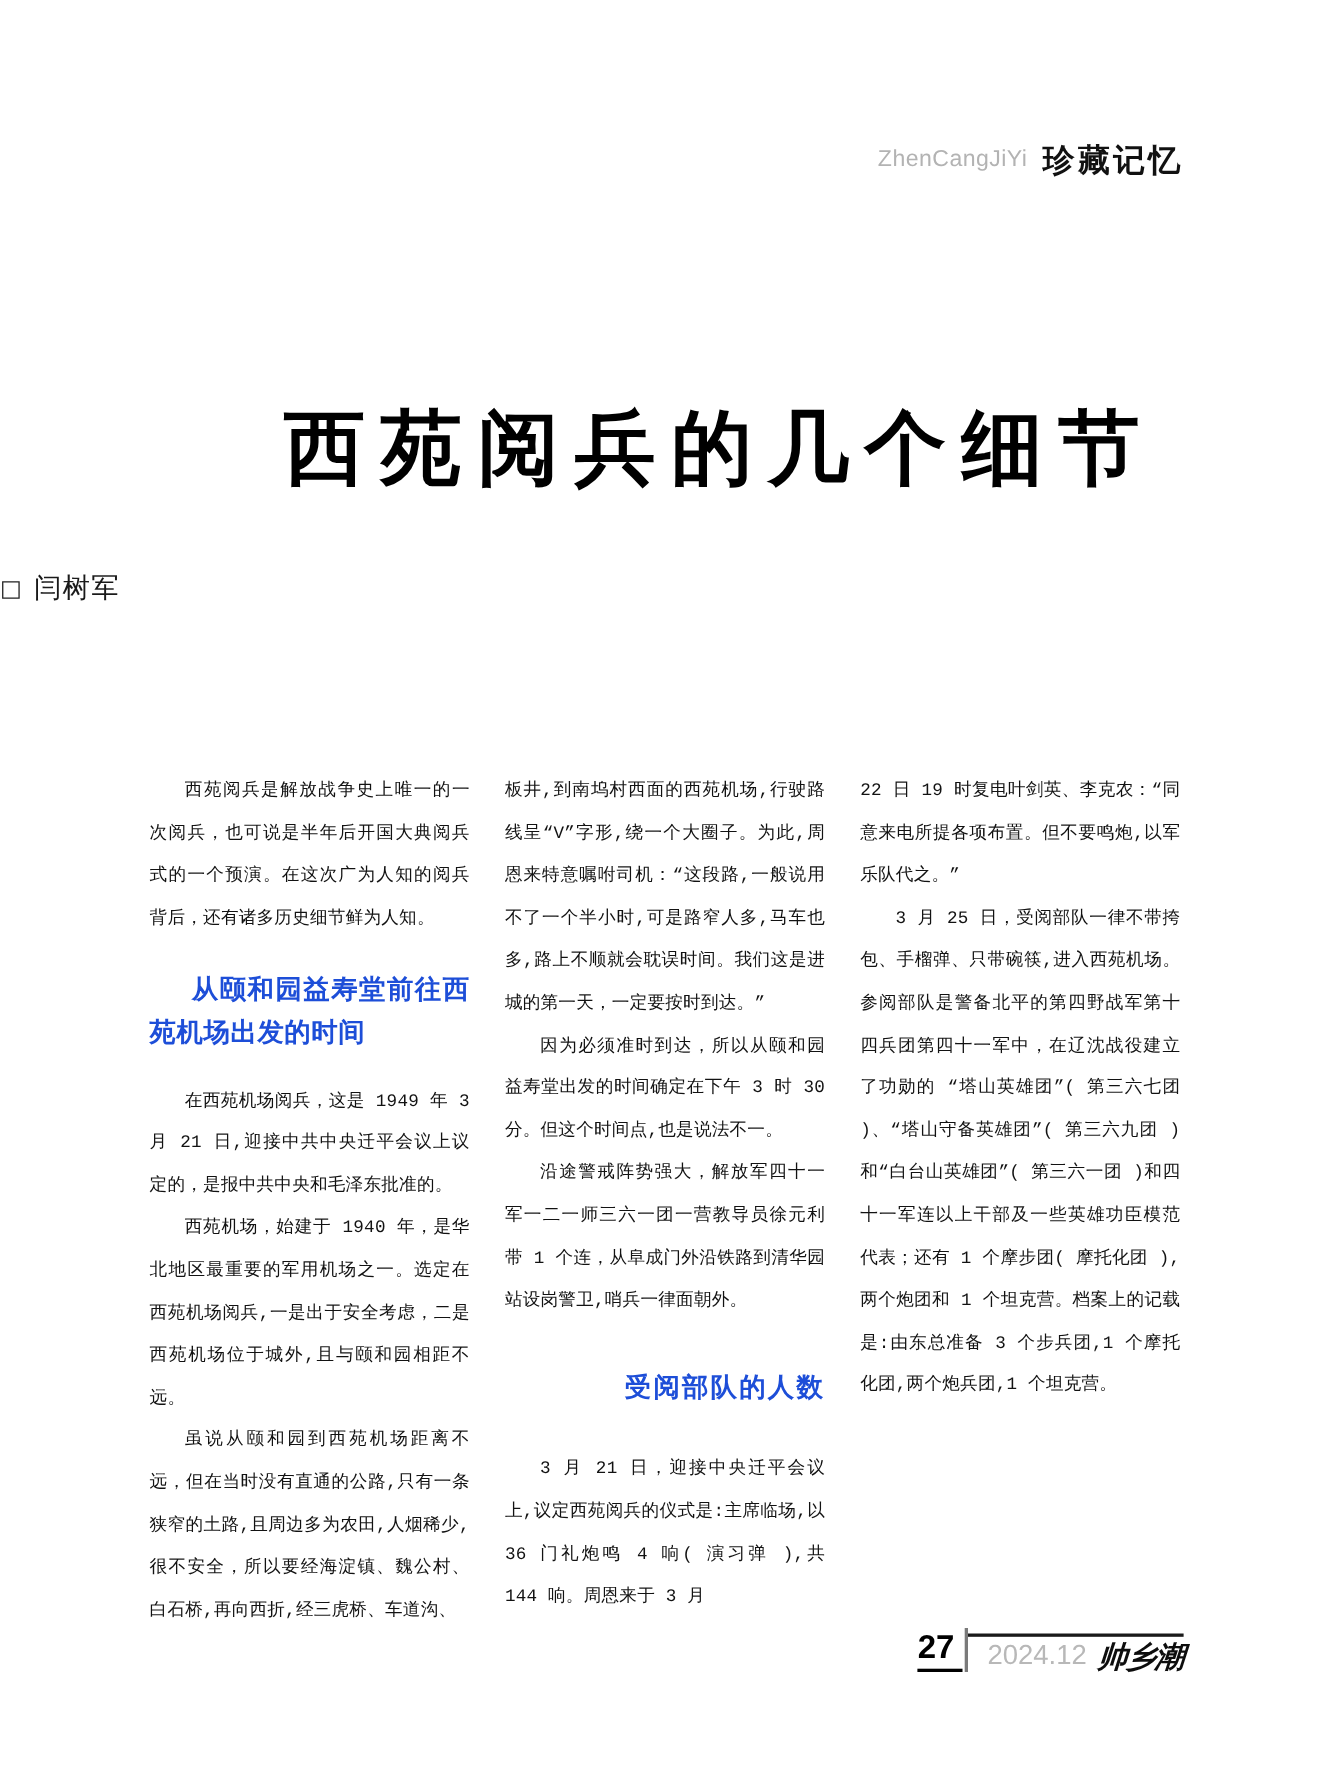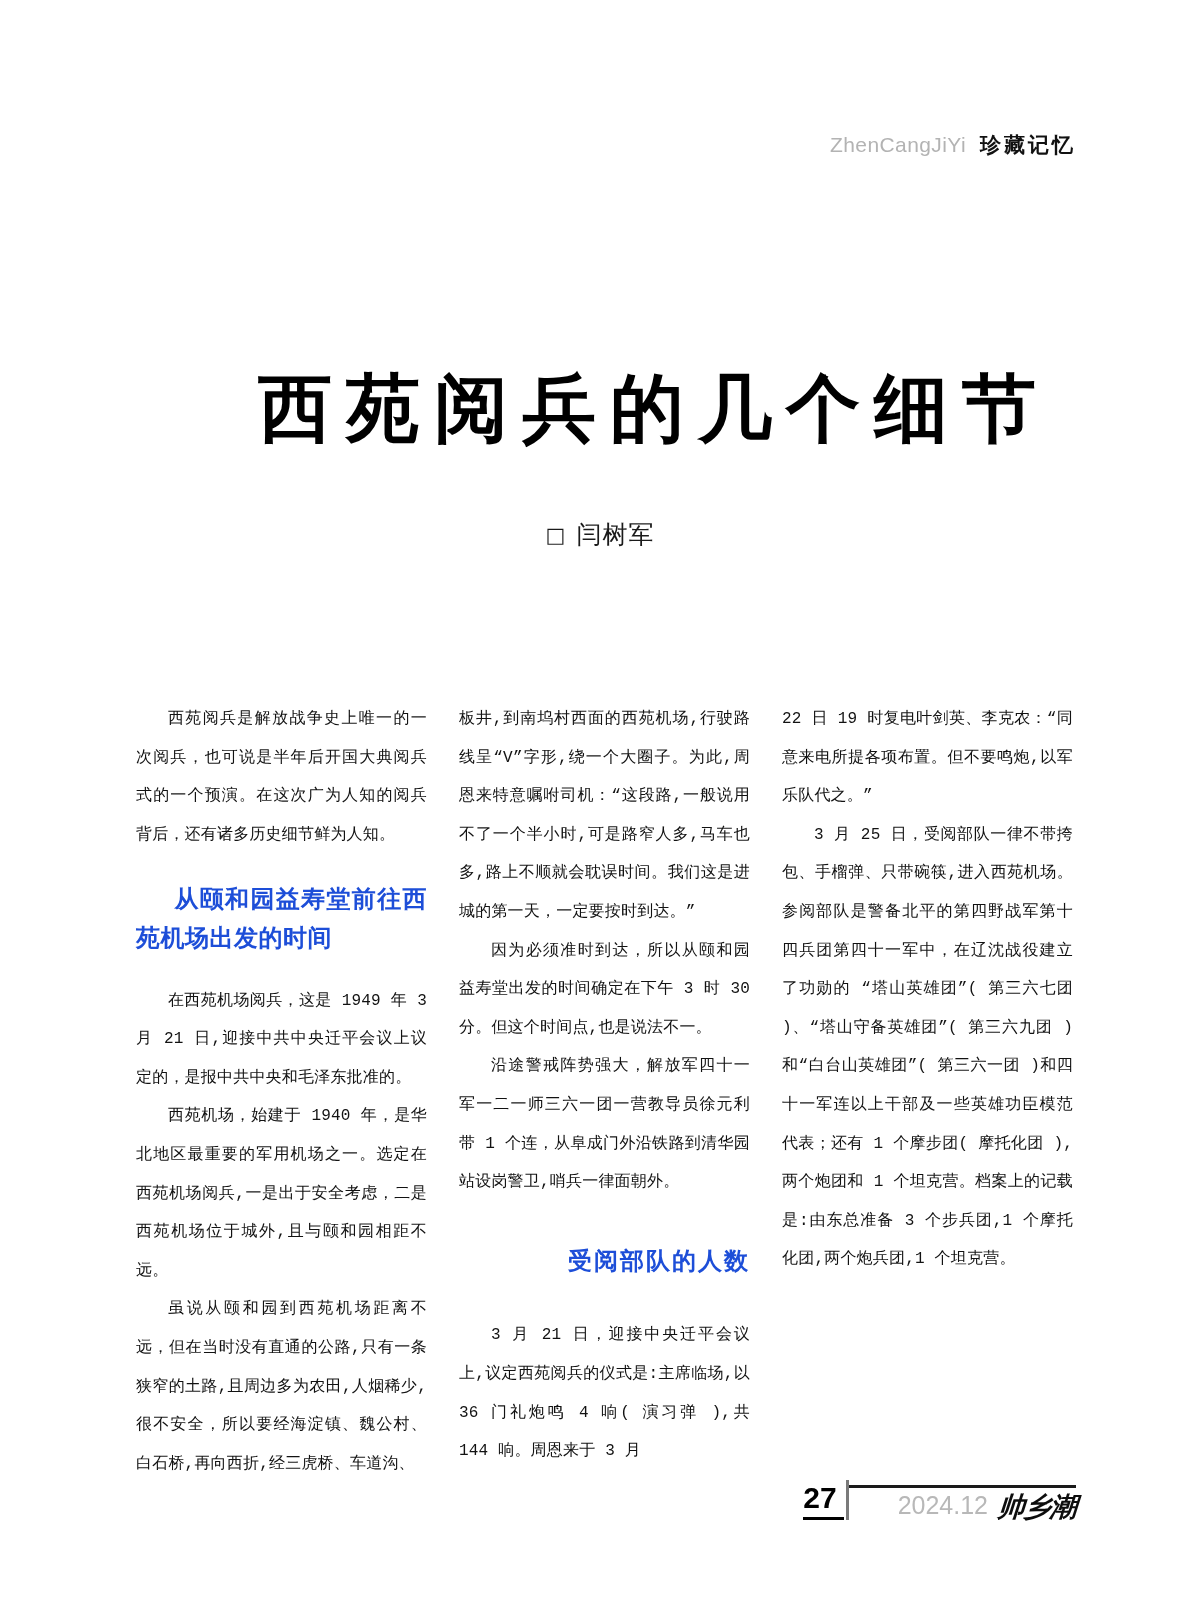--- a/index.html
+++ b/index.html
@@ -34,21 +34,21 @@
     font-size: 21px;
     letter-spacing: 0.4px;
     color: #b3b3b3;
     line-height: 1;
     padding-bottom: 2px;
   }
   .runhead-cn {
     position: relative;
     font-family: "DejaVu Sans", sans-serif;
     font-weight: bold;
-    font-size: 21px;
+    font-size: 29px;
     letter-spacing: 3px;
     color: #111111;
     line-height: 1;
     padding: 4px 2px 3px 2px;
   }
   .runhead-cn::before {
     content: "";
     position: absolute;
     left: 0; right: -2px;
     top: -6px;
@@ -73,21 +73,21 @@
     line-height: 1.25;
     padding-left: 47px;
   }
 
   
   .byline {
     position: absolute;
     top: 518px;
     left: 0;
     width: 1200px;
-    text-align: center;
+    text-align: left;
     font-family: "DejaVu Sans", sans-serif;
     font-size: 25px;
     color: #1a1a1a;
     letter-spacing: 1px;
   }
   .byline .mark {
     font-size: 21px;
     margin-right: 10px;
     vertical-align: 1px;
   }
@@ -169,22 +169,21 @@
   }
   .footer-topline {
     height: 3px;
     background: #1a1a1a;
     margin-bottom: 5px;
   }
   .footer-inner {
     display: flex;
     align-items: flex-end;
     gap: 10px;
-    padding-left: 8px;
-    margin-left: 41px;
+    padding-left: 18px;
   }
   .footer-date {
     font-family: "Liberation Sans", sans-serif;
     font-size: 25px;
     color: #b8b8b8;
     line-height: 1;
     padding-bottom: 2px;
   }
   .footer-logo {
     font-family: "DejaVu Sans", sans-serif;

